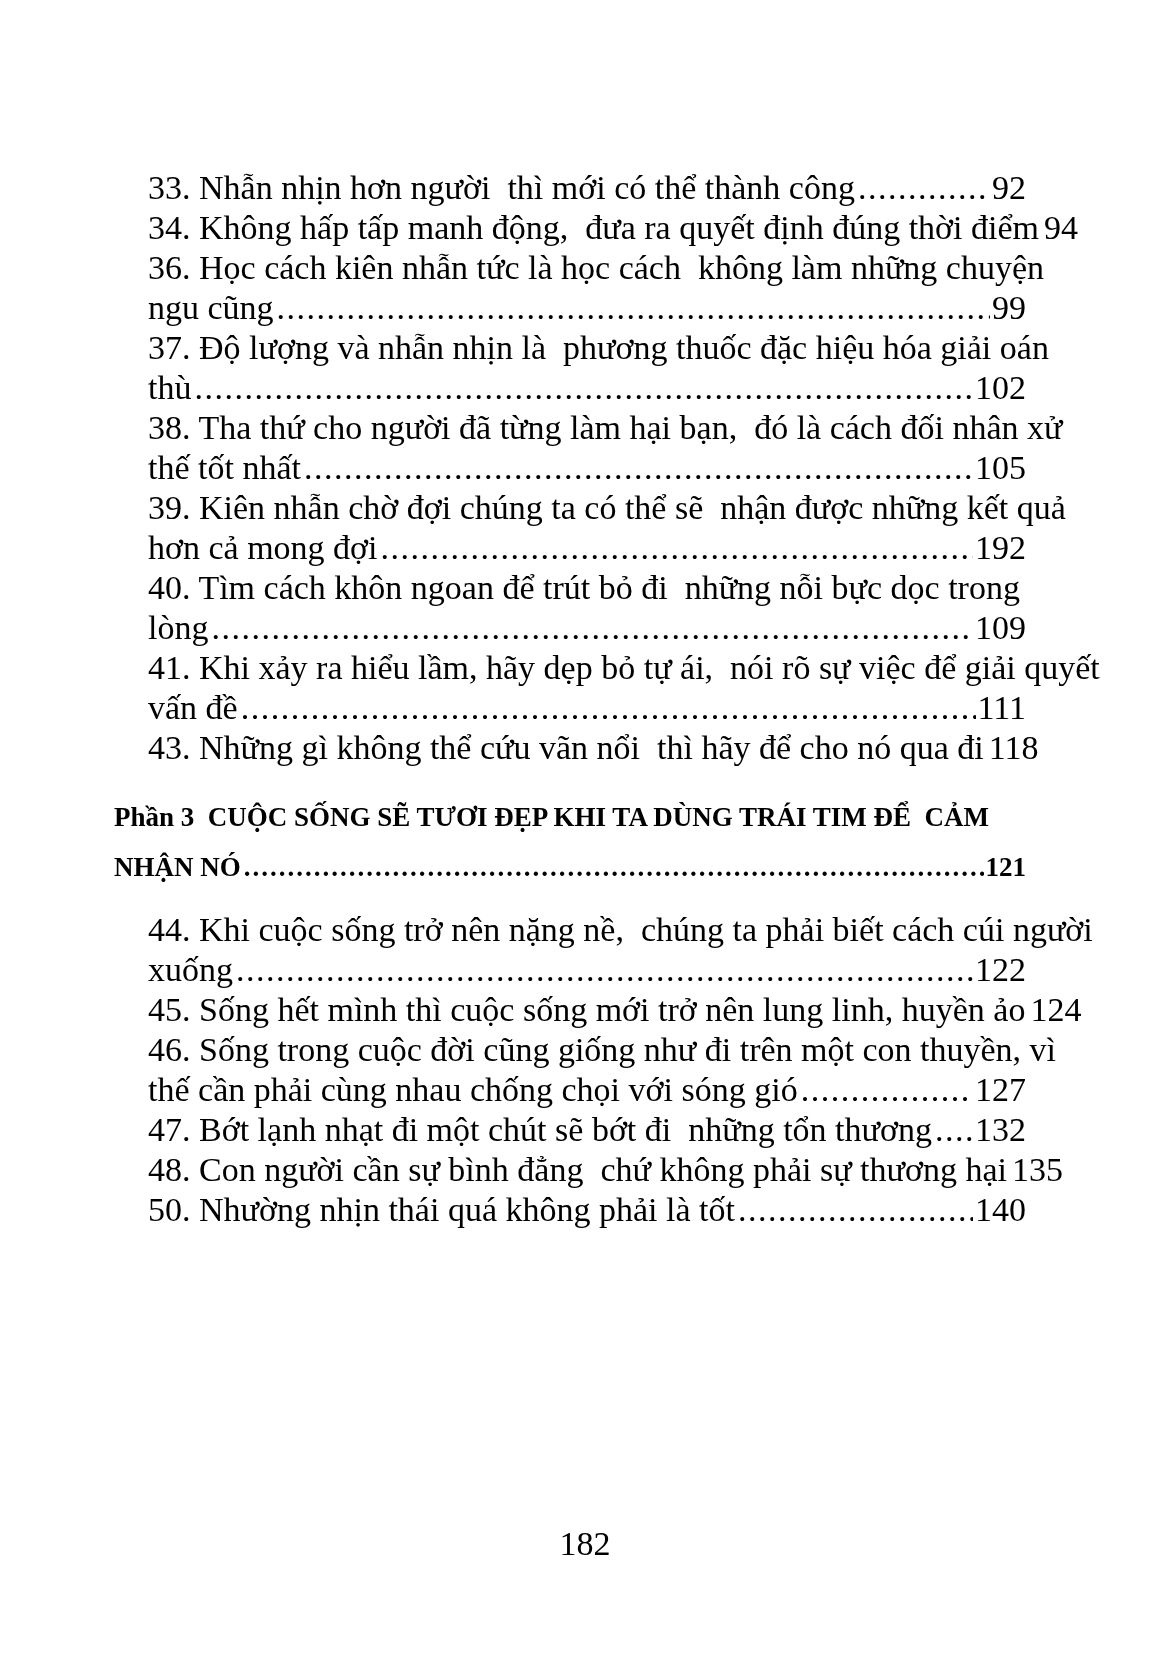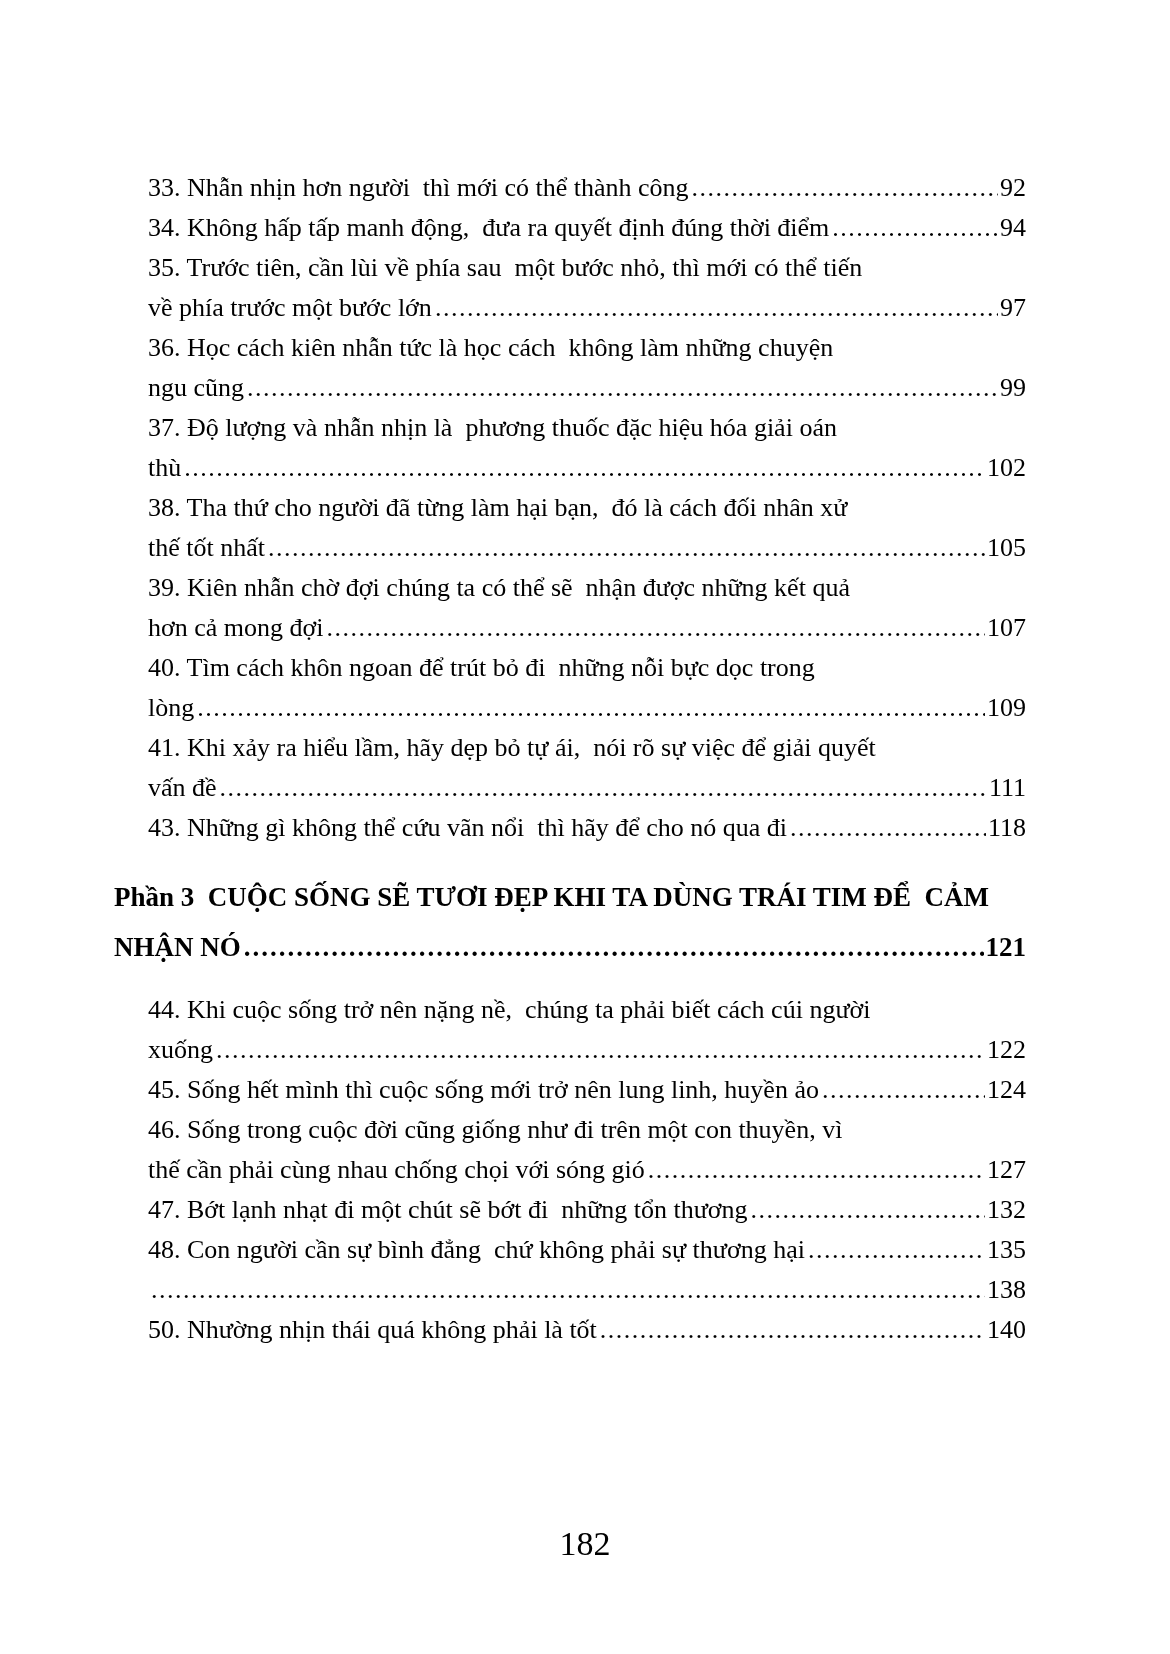--- a/index.html
+++ b/index.html
@@ -13,21 +13,21 @@
     overflow: hidden;
   }
   .toc {
     position: absolute;
     left: 148px;
     width: 878px;
     top: 168px;
   }
   .block { margin: 0; }
   .line {
-    font-size: 26px;
+    font-size: 34px;
     line-height: 40px;
     white-space: pre;
   }
   .line.last {
     display: flex;
     align-items: baseline;
   }
   .txt { flex: 0 0 auto; white-space: pre; }
   .dots {
     flex: 1 1 auto;
@@ -66,38 +66,34 @@
 <body>
 
 <div class="toc">
     <div class="block entry">
       <div class="line last"><span class="txt">33. Nhẫn nhịn hơn người  thì mới có thể thành công</span><span class="dots"></span><span class="pg">92</span></div>
     </div>
     <div class="block entry">
       <div class="line last"><span class="txt">34. Không hấp tấp manh động,  đưa ra quyết định đúng thời điểm</span><span class="dots"></span><span class="pg">94</span></div>
     </div>
     <div class="block entry">
-      <div class="line"><span class="txt">35. Trước tiên, cần lùi về phía sau  một bước nhỏ, thì mới có thể tiến</span></div>
-      <div class="line last"><span class="txt">về phía trước một bước lớn</span><span class="dots"></span><span class="pg">97</span></div>
-    </div>
-    <div class="block entry">
       <div class="line"><span class="txt">36. Học cách kiên nhẫn tức là học cách  không làm những chuyện</span></div>
       <div class="line last"><span class="txt">ngu cũng</span><span class="dots"></span><span class="pg">99</span></div>
     </div>
     <div class="block entry">
       <div class="line"><span class="txt">37. Độ lượng và nhẫn nhịn là  phương thuốc đặc hiệu hóa giải oán</span></div>
       <div class="line last"><span class="txt">thù</span><span class="dots"></span><span class="pg">102</span></div>
     </div>
     <div class="block entry">
       <div class="line"><span class="txt">38. Tha thứ cho người đã từng làm hại bạn,  đó là cách đối nhân xử</span></div>
       <div class="line last"><span class="txt">thế tốt nhất</span><span class="dots"></span><span class="pg">105</span></div>
     </div>
     <div class="block entry">
       <div class="line"><span class="txt">39. Kiên nhẫn chờ đợi chúng ta có thể sẽ  nhận được những kết quả</span></div>
-      <div class="line last"><span class="txt">hơn cả mong đợi</span><span class="dots"></span><span class="pg">107</span></div>
+      <div class="line last"><span class="txt">hơn cả mong đợi</span><span class="dots"></span><span class="pg">192</span></div>
     </div>
     <div class="block entry">
       <div class="line"><span class="txt">40. Tìm cách khôn ngoan để trút bỏ đi  những nỗi bực dọc trong</span></div>
       <div class="line last"><span class="txt">lòng</span><span class="dots"></span><span class="pg">109</span></div>
     </div>
     <div class="block entry">
       <div class="line"><span class="txt">41. Khi xảy ra hiểu lầm, hãy dẹp bỏ tự ái,  nói rõ sự việc để giải quyết</span></div>
       <div class="line last"><span class="txt">vấn đề</span><span class="dots"></span><span class="pg">111</span></div>
     </div>
     <div class="block entry">
@@ -120,20 +116,19 @@
       <div class="line"><span class="txt">46. Sống trong cuộc đời cũng giống như đi trên một con thuyền, vì</span></div>
       <div class="line last"><span class="txt">thế cần phải cùng nhau chống chọi với sóng gió</span><span class="dots"></span><span class="pg">127</span></div>
     </div>
     <div class="block entry">
       <div class="line last"><span class="txt">47. Bớt lạnh nhạt đi một chút sẽ bớt đi  những tổn thương</span><span class="dots"></span><span class="pg">132</span></div>
     </div>
     <div class="block entry">
       <div class="line last"><span class="txt">48. Con người cần sự bình đẳng  chứ không phải sự thương hại</span><span class="dots"></span><span class="pg">135</span></div>
     </div>
     <div class="block entry">
-      <div class="line last"><span class="txt"></span><span class="dots"></span><span class="pg">138</span></div>
     </div>
     <div class="block entry">
       <div class="line last"><span class="txt">50. Nhường nhịn thái quá không phải là tốt</span><span class="dots"></span><span class="pg">140</span></div>
     </div>
   </div>
 
 <div class="footer">182</div>
 
 </body></html>

